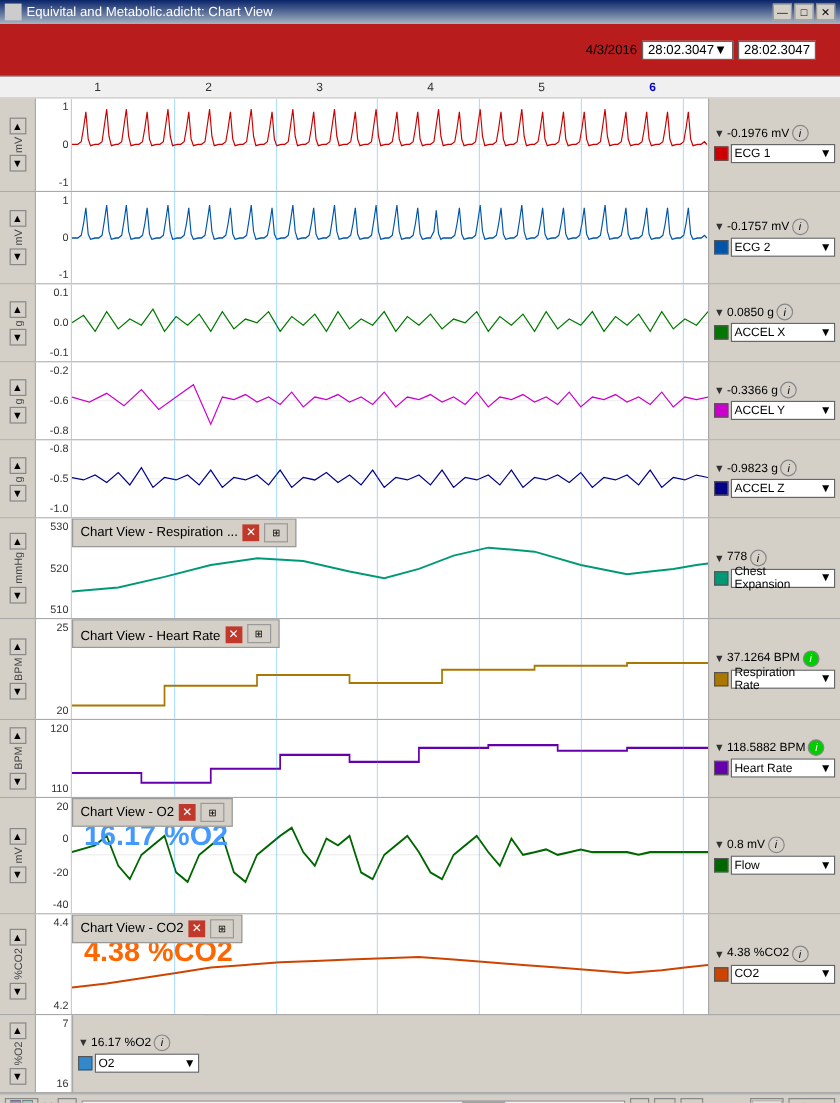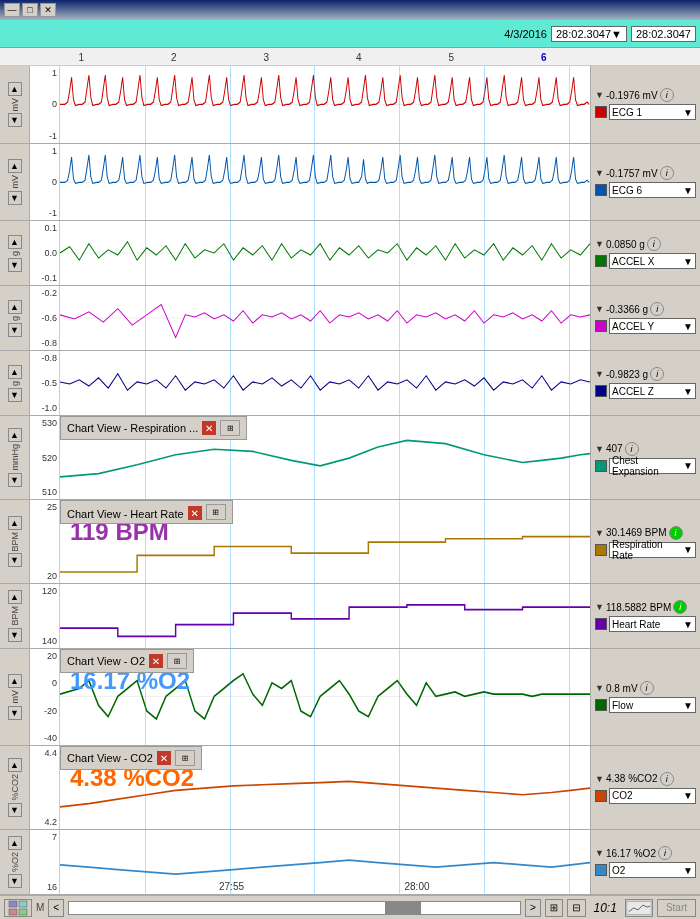--- a/index.html
+++ b/index.html
@@ -18,25 +18,25 @@
     .title-bar-title { display: flex; align-items: center; gap: 4px; }
     .title-bar-icon { width: 14px; height: 14px; background: #ccc; }
     .title-bar-controls { display: flex; gap: 2px; }
     .title-btn {
       width: 16px; height: 14px; background: #d4d0c8; border: 1px solid #999;
       color: #000; font-size: 9px; display: flex; align-items: center; justify-content: center;
       cursor: pointer;
     }
 
     .toolbar {
-      background: #5eead4;
-      height: 28px;
-      display: flex;
-      align-items: center;
-      padding: 2px 4px;
+      background: #b91c1c;
+      height: 44px;
+      display: flex;
+      align-items: center;
+      padding: 2px 20px;
       border-bottom: 1px solid #999;
       gap: 4px;
     }
     .toolbar-time {
       margin-left: auto;
       font-size: 11px;
       display: flex;
       align-items: center;
       gap: 4px;
     }
@@ -276,20 +276,24 @@
       position: absolute;
       top: 0; bottom: 0;
       width: 1px;
       background: rgba(0,150,255,0.3);
     }
   </style>
 </head>
 <body>
 
 <div class="title-bar">
+  <div class="title-bar-title">
+    <div class="title-bar-icon"></div>
+    <span>Equivital and Metabolic.adicht: Chart View</span>
+  </div>
   <div class="title-bar-controls">
     <div class="title-btn">—</div>
     <div class="title-btn">□</div>
     <div class="title-btn">✕</div>
   </div>
 </div>
 
 <div class="toolbar">
   <div class="toolbar-time">
     <span>4/3/2016</span>
@@ -378,21 +382,21 @@
     </div>
     <div class="right-panel">
       <div class="right-value">
         <span class="arrow">▼</span>
         <span>-0.1757 mV</span>
         <div class="info-btn">i</div>
       </div>
       <div class="channel-label-row">
         <div class="color-box" style="background:#0055aa;"></div>
         <div class="channel-name-select">
-          <span>ECG 6</span>
+          <span>ECG 2</span>
             <span>▼</span>
         </div>
       </div>
     </div>
   </div>
 
   <div class="channel-row" style="flex: 1;">
     <div class="left-controls">
       <div class="ctrl-btn">▲</div>
       <span class="axis-label">g</span>
@@ -534,21 +538,21 @@
       <div class="grid-line" style="left: 64%"></div>
       <div class="grid-line" style="left: 80%"></div>
       <div class="grid-line" style="left: 96%"></div>
       <svg width="100%" height="100%" viewBox="0 0 550 75" preserveAspectRatio="none" style="margin-top:0">
         <polyline fill="none" stroke="#009977" stroke-width="1.5" points="0,55 40,52 80,44 120,35 160,30 200,32 240,40 270,45 300,38 330,28 360,22 400,25 440,35 480,42 500,40 520,38 540,35 550,34"></polyline>
       </svg>
     </div>
     <div class="right-panel">
       <div class="right-value">
         <span class="arrow">▼</span>
-        <span>407</span>
+        <span>778</span>
         <div class="info-btn">i</div>
       </div>
       <div class="channel-label-row">
         <div class="color-box" style="background:#009977;"></div>
         <div class="channel-name-select">
           <span>Chest Expansion</span>
             <span>▼</span>
         </div>
       </div>
     </div>
@@ -565,36 +569,35 @@
       <span></span>
       <span>20</span>
     </div>
     <div class="chart-canvas" style="position:relative;">
 
       <div class="sub-chart-view" style="top:0;left:0;align-items:flex-end;">
         <span>Chart View - Heart Rate</span>
         <button class="sub-chart-close">✕</button>
         <div class="sub-chart-icon">⊞</div>
       </div>
-      <div class="big-value" style="top:18px; color:#9933aa;">119 BPM</div>
       <div class="grid-line" style="left: 16%"></div>
       <div class="grid-line" style="left: 32%"></div>
       <div class="grid-line" style="left: 48%"></div>
       <div class="grid-line" style="left: 64%"></div>
       <div class="grid-line" style="left: 80%"></div>
       <div class="grid-line" style="left: 96%"></div>
       <svg width="100%" height="100%" viewBox="0 0 550 75" preserveAspectRatio="none">
 
         <polyline fill="none" stroke="#aa7700" stroke-width="1.5" points="0,65 80,65 80,50 160,50 160,42 240,42 240,48 320,48 320,38 400,38 400,35 480,35 480,33 550,33"></polyline>
       </svg>
     </div>
     <div class="right-panel">
       <div class="right-value">
         <span class="arrow">▼</span>
-        <span>30.1469 BPM</span>
+        <span>37.1264 BPM</span>
         <div class="info-btn" style="background:#00cc00; color:white;">i</div>
       </div>
       <div class="channel-label-row">
         <div class="color-box" style="background:#aa7700;"></div>
         <div class="channel-name-select">
           <span>Respiration Rate</span>
             <span>▼</span>
         </div>
       </div>
     </div>
@@ -602,21 +605,21 @@
 
   <div class="channel-row" style="flex: 1;">
     <div class="left-controls">
       <div class="ctrl-btn">▲</div>
       <span class="axis-label">BPM</span>
       <div class="ctrl-btn">▼</div>
     </div>
     <div class="y-axis">
       <span>120</span>
       <span></span>
-      <span>140</span>
+      <span>110</span>
     </div>
     <div class="chart-canvas">
       <div class="grid-line" style="left: 16%"></div>
       <div class="grid-line" style="left: 32%"></div>
       <div class="grid-line" style="left: 48%"></div>
       <div class="grid-line" style="left: 64%"></div>
       <div class="grid-line" style="left: 80%"></div>
       <div class="grid-line" style="left: 96%"></div>
       <svg width="100%" height="100%" viewBox="0 0 550 55" preserveAspectRatio="none">
 
@@ -732,34 +735,20 @@
   <div class="channel-row" style="flex: 1;">
     <div class="left-controls">
       <div class="ctrl-btn">▲</div>
       <span class="axis-label">%O2</span>
       <div class="ctrl-btn">▼</div>
     </div>
     <div class="y-axis">
       <span>7</span>
       <span></span>
       <span>16</span>
-    </div>
-    <div class="chart-canvas">
-      <div class="grid-line" style="left: 16%"></div>
-      <div class="grid-line" style="left: 32%"></div>
-      <div class="grid-line" style="left: 48%"></div>
-      <div class="grid-line" style="left: 64%"></div>
-      <div class="grid-line" style="left: 80%"></div>
-      <div class="grid-line" style="left: 96%"></div>
-
-      <div style="position:absolute; bottom:2px; left:30%; font-size:10px; color:#333;">27:55</div>
-      <div style="position:absolute; bottom:2px; left:65%; font-size:10px; color:#333;">28:00</div>
-      <svg width="100%" height="100%" viewBox="0 0 550 55" preserveAspectRatio="none">
-        <polyline fill="none" stroke="#3388cc" stroke-width="1.5" points="0,30 30,32 60,34 90,36 120,38 150,36 180,34 210,32 240,30 270,28 300,26 330,28 360,30 390,32 420,30 450,28 480,30 510,32 530,30 550,28"></polyline>
-      </svg>
     </div>
     <div class="right-panel">
       <div class="right-value">
         <span class="arrow">▼</span>
         <span>16.17 %O2</span>
         <div class="info-btn">i</div>
       </div>
       <div class="channel-label-row">
         <div class="color-box" style="background:#3388cc;"></div>
         <div class="channel-name-select">

